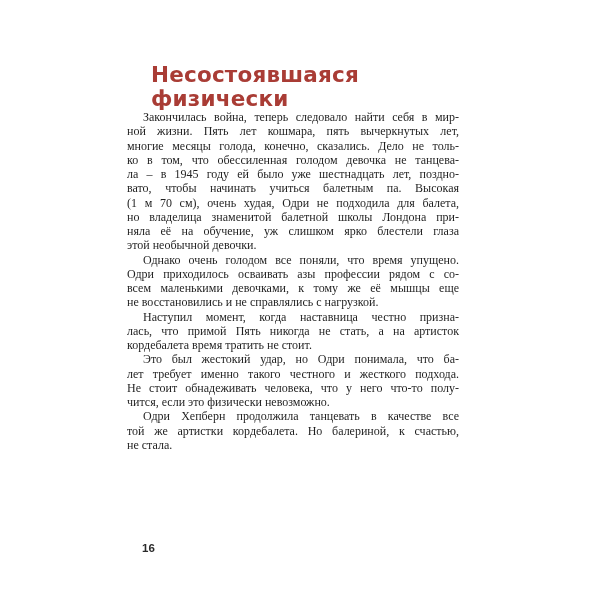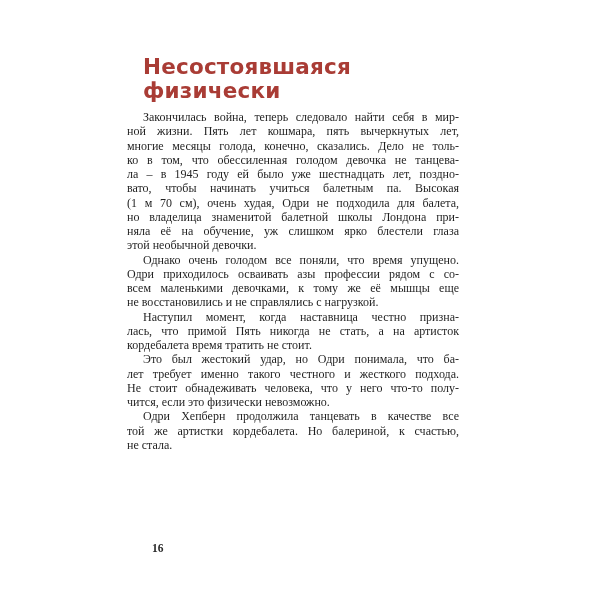--- a/index.html
+++ b/index.html
@@ -11,21 +11,21 @@
     position: relative;
     width: 600px;
     height: 600px;
     background: #ffffff;
     overflow: hidden;
   }
   .heading {
     position: absolute;
     left: 139px;
     top: 51px;
-    margin: 4px;
+    margin: 12px;
     font-family: "DejaVu Sans", sans-serif;
     font-weight: 700;
     font-size: 21.5px;
     line-height: 23.5px;
     letter-spacing: 0.2px;
     color: #a93c35;
   }
   .heading .hl { display: block; }
   .body-text {
     position: absolute;
@@ -43,25 +43,24 @@
     text-align: justify;
     text-align-last: justify;
     white-space: normal;
   }
   .line.first { text-indent: 16px; }
   .line.last { text-align-last: left; }
   .pagenum {
     position: absolute;
     left: 142px;
     top: 542px;
-    font-family: Liberation Serif, serif;
+    font-family: Liberation Sans, sans-serif;
     font-weight: 600;
     font-size: 11.5px;
     color: #2a2a2a;
-    margin-left: 10px;
   }
 </style>
 </head>
 <body>
 
 <div class="page">
 
   <h1 class="heading">
     <span class="hl">Несостоявшаяся</span>
     <span class="hl">физически</span>

